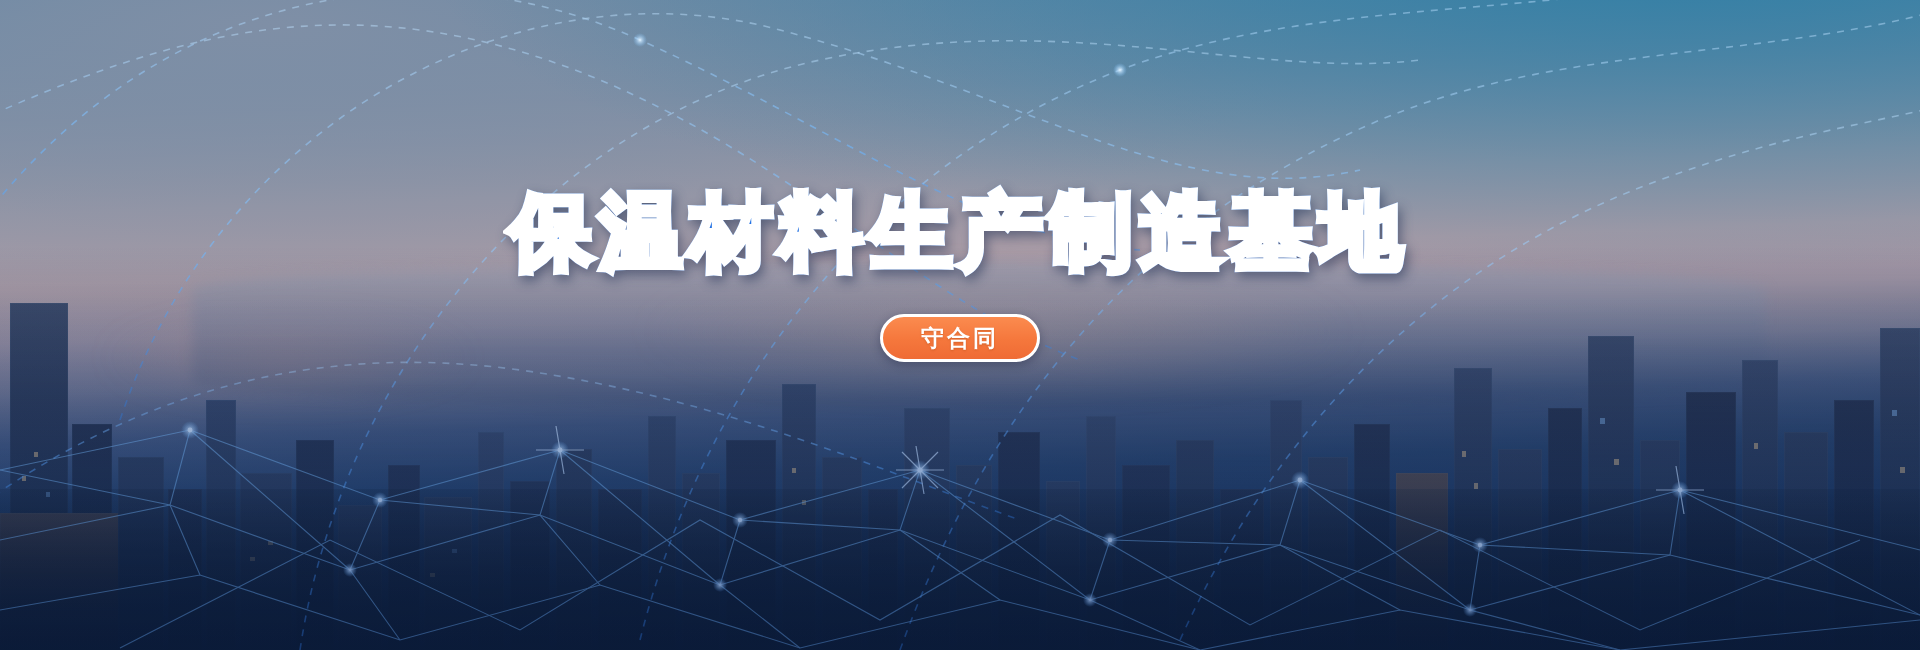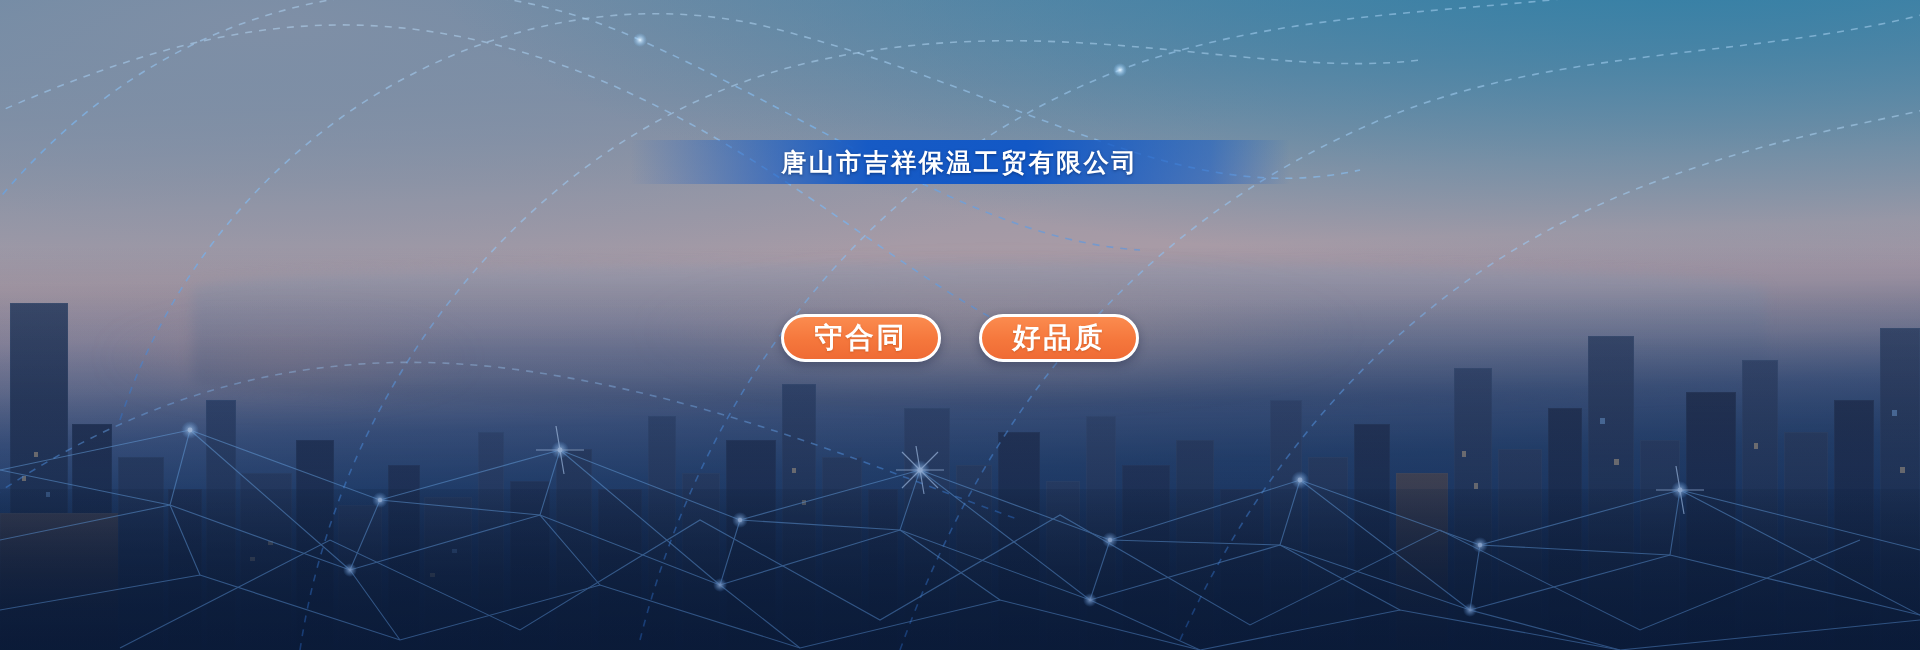--- a/index.html
+++ b/index.html
@@ -141,21 +141,21 @@
     min-width:160px;height:48px;
     padding:0 26px;
     display:flex;align-items:center;justify-content:center;
     border-radius:26px;
     background:linear-gradient(180deg,#fb8b4f 0%,#f5773c 55%,#ef6b35 100%);
     border:3px solid #ffffff;
     box-shadow:0 3px 10px rgba(20,30,60,.35);
   }
   .pill span{
     color:#ffffff;
-    font-size:28px;
+    font-size:23px;
     font-weight:bold;
     letter-spacing:3px;
     white-space:nowrap;
     text-shadow:0 1px 2px rgba(150,60,10,.35);
   }
 </style>
 </head>
 <body>
 
 <div class="banner">
@@ -300,28 +300,25 @@
         <path d="M556,426 L564,474 M536,450 L584,450"></path>
       </g>
     </svg>
   </div>
 
   <div class="tint"></div>
   <div class="tint2"></div>
 
   <div class="content">
 
-    <div class="name-band">
-      <span>唐山市吉祥保温工贸有限公司</span>
+
+    <div class="headline">
+      <span>保温材料生产制造基地</span>
     </div>
-
 
     <div class="pills">
       <div class="pill">
         <span>守合同</span>
       </div>
-      <div class="pill">
-        <span>好品质</span>
-      </div>
     </div>
 
   </div>
 </div>
 
 </body></html>

